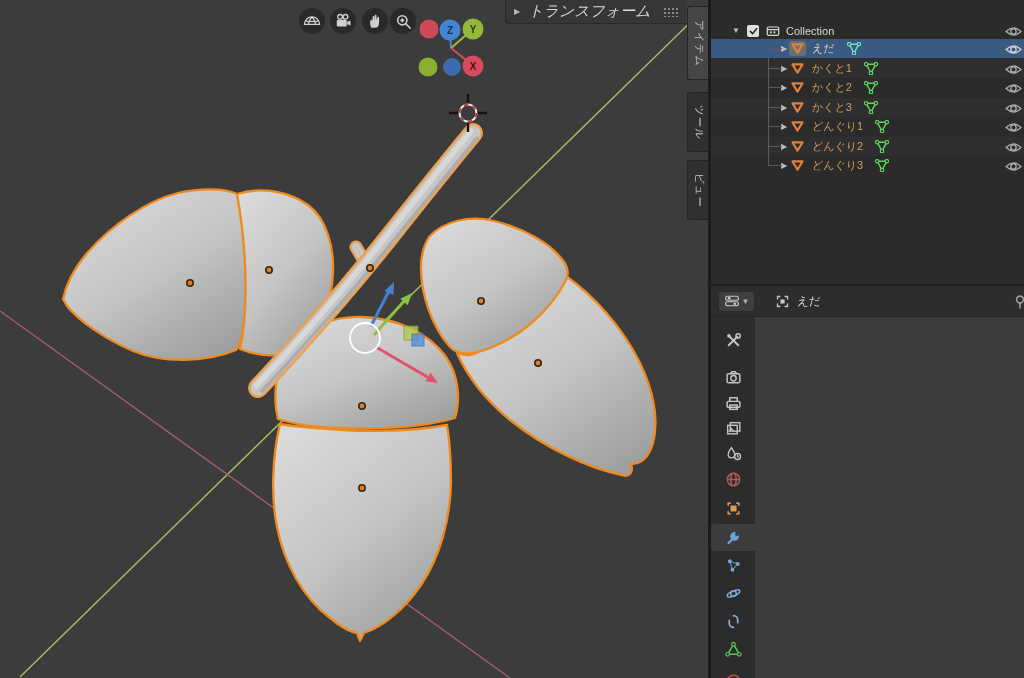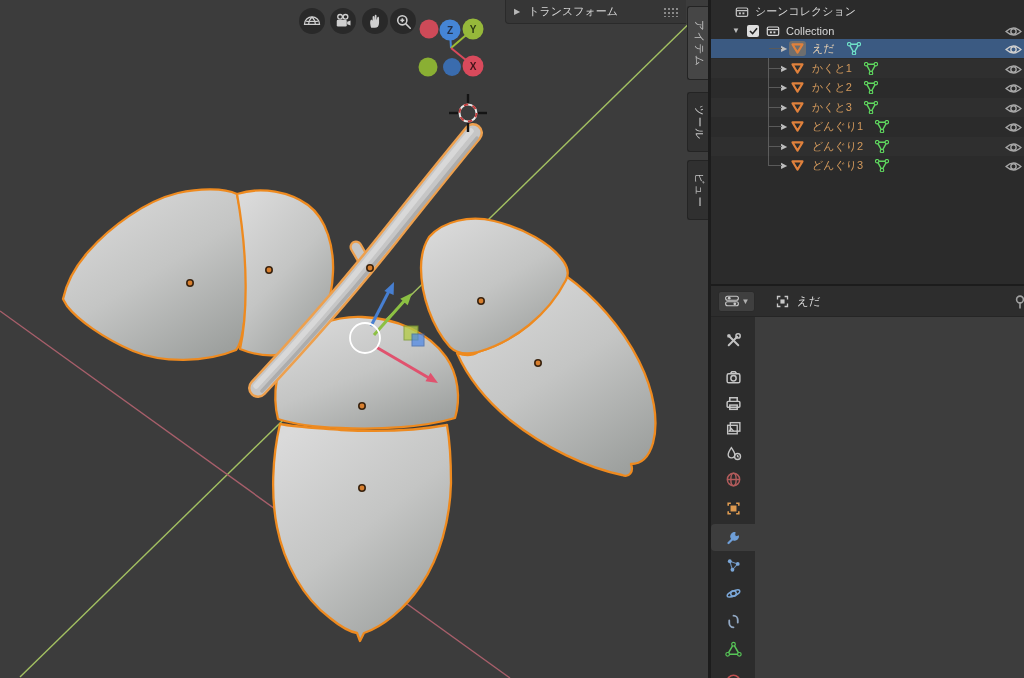--- a/index.html
+++ b/index.html
@@ -11,21 +11,21 @@
   .viewport{position:absolute;left:0;top:0;width:708px;height:678px;background:#3c3c3c;overflow:hidden;}
   .scene-svg{position:absolute;left:0;top:0;}
 
   .vp-gadget{position:absolute;top:8px;width:26px;height:26px;border-radius:50%;
              background:rgba(38,38,38,.85);display:flex;align-items:center;justify-content:center;}
 
   .transform-panel{position:absolute;left:505px;top:0;width:181px;height:24px;background:#363636;
      border-bottom:1px solid #2a2a2a;border-left:1px solid #2a2a2a;border-radius:0 0 0 4px;
      display:flex;align-items:center;padding:0 8px;}
   .tp-arrow{color:#b8b8b8;font-size:8px;margin-right:8px;}
-  .tp-label{color:#d8d8d8;font-size:11px;flex:1;}
+  .tp-label{color:#d8d8d8;font-size:15px;flex:1;font-style:italic;}
   .tp-dots{width:15px;height:10px;background-image:radial-gradient(#8a8a8a 1px,transparent 1.1px);
            background-size:4px 4px;}
 
   .npanel-tab{position:absolute;left:687px;width:22px;background:#303030;border:1px solid #242424;
       border-right:none;border-radius:3px 0 0 3px;display:flex;align-items:center;justify-content:center;}
   .npanel-tab.active{background:#464646;}
   .npanel-tab span{writing-mode:vertical-rl;text-orientation:sideways;font-size:10.5px;color:#c6c6c6;letter-spacing:1px;}
 
   
   .right{position:absolute;left:708px;top:0;width:316px;height:678px;background:#2b2b2b;border-left:3px solid #1c1c1c;}
@@ -212,31 +212,20 @@
       <span>ツール</span>
     </div>
     <div class="npanel-tab" style="top:160px;height:60px">
       <span>ビュー</span>
     </div>
   </div>
 
   <div class="right">
 
     <div class="outliner">
-      <div class="ol-row ol-header">
-        <span style="margin-left:24px;display:flex">
-          <svg width="14" height="13" viewBox="0 0 16 14" fill="none" stroke="#c4c4c4" stroke-width="1.4">
-            <rect x="1.5" y="3" width="13" height="9.5" rx="1.5"></rect>
-              <path d="M1.5,6 H14.5"></path>
-              <rect x="4.5" y="8" width="2.2" height="2.2" fill="#c4c4c4" stroke="none"></rect>
-              <rect x="8.5" y="8" width="2.2" height="2.2" fill="#c4c4c4" stroke="none"></rect>
-          </svg>
-        </span>
-        <span class="ol-label">シーンコレクション</span>
-      </div>
 
       <div class="ol-row" style="top:21px">
         <span class="exp" style="margin-left:20px">▼</span>
         <span class="checkbox">
           <svg width="9" height="8" viewBox="0 0 10 9">
               <path d="M1,4.5 L4,7.5 L9,1.5" fill="none" stroke="#222" stroke-width="1.8"></path>
             </svg>
         </span>
         <span style="margin-left:7px;display:flex">
           <svg width="14" height="13" viewBox="0 0 16 14" fill="none" stroke="#d6d6d6" stroke-width="1.4">

